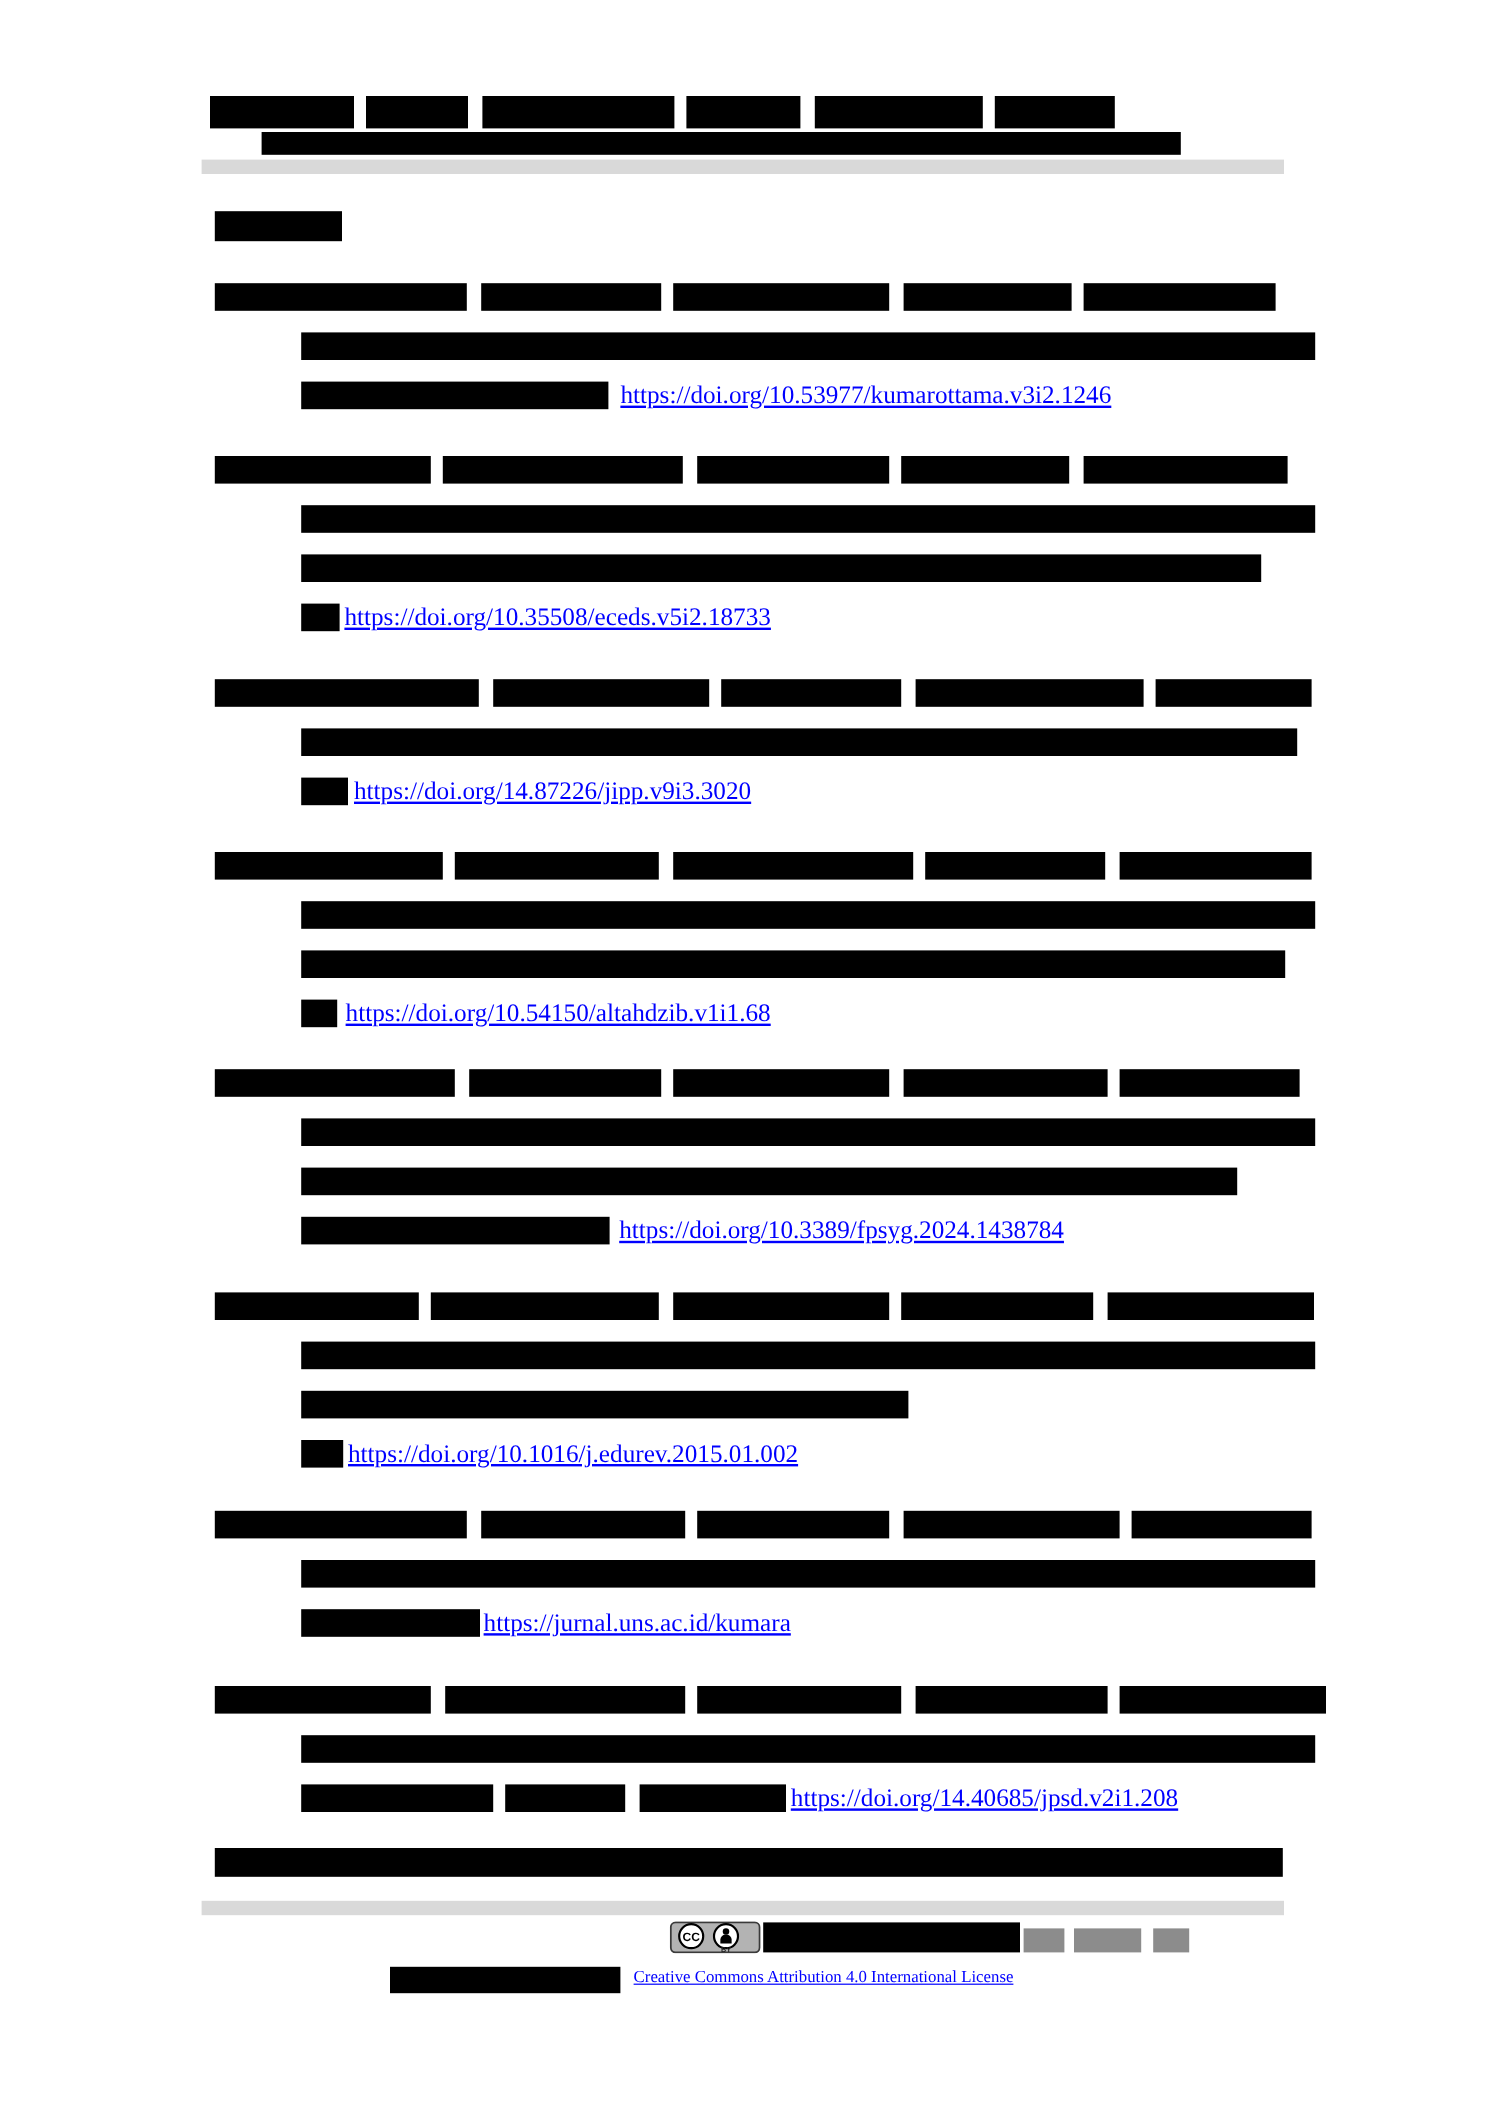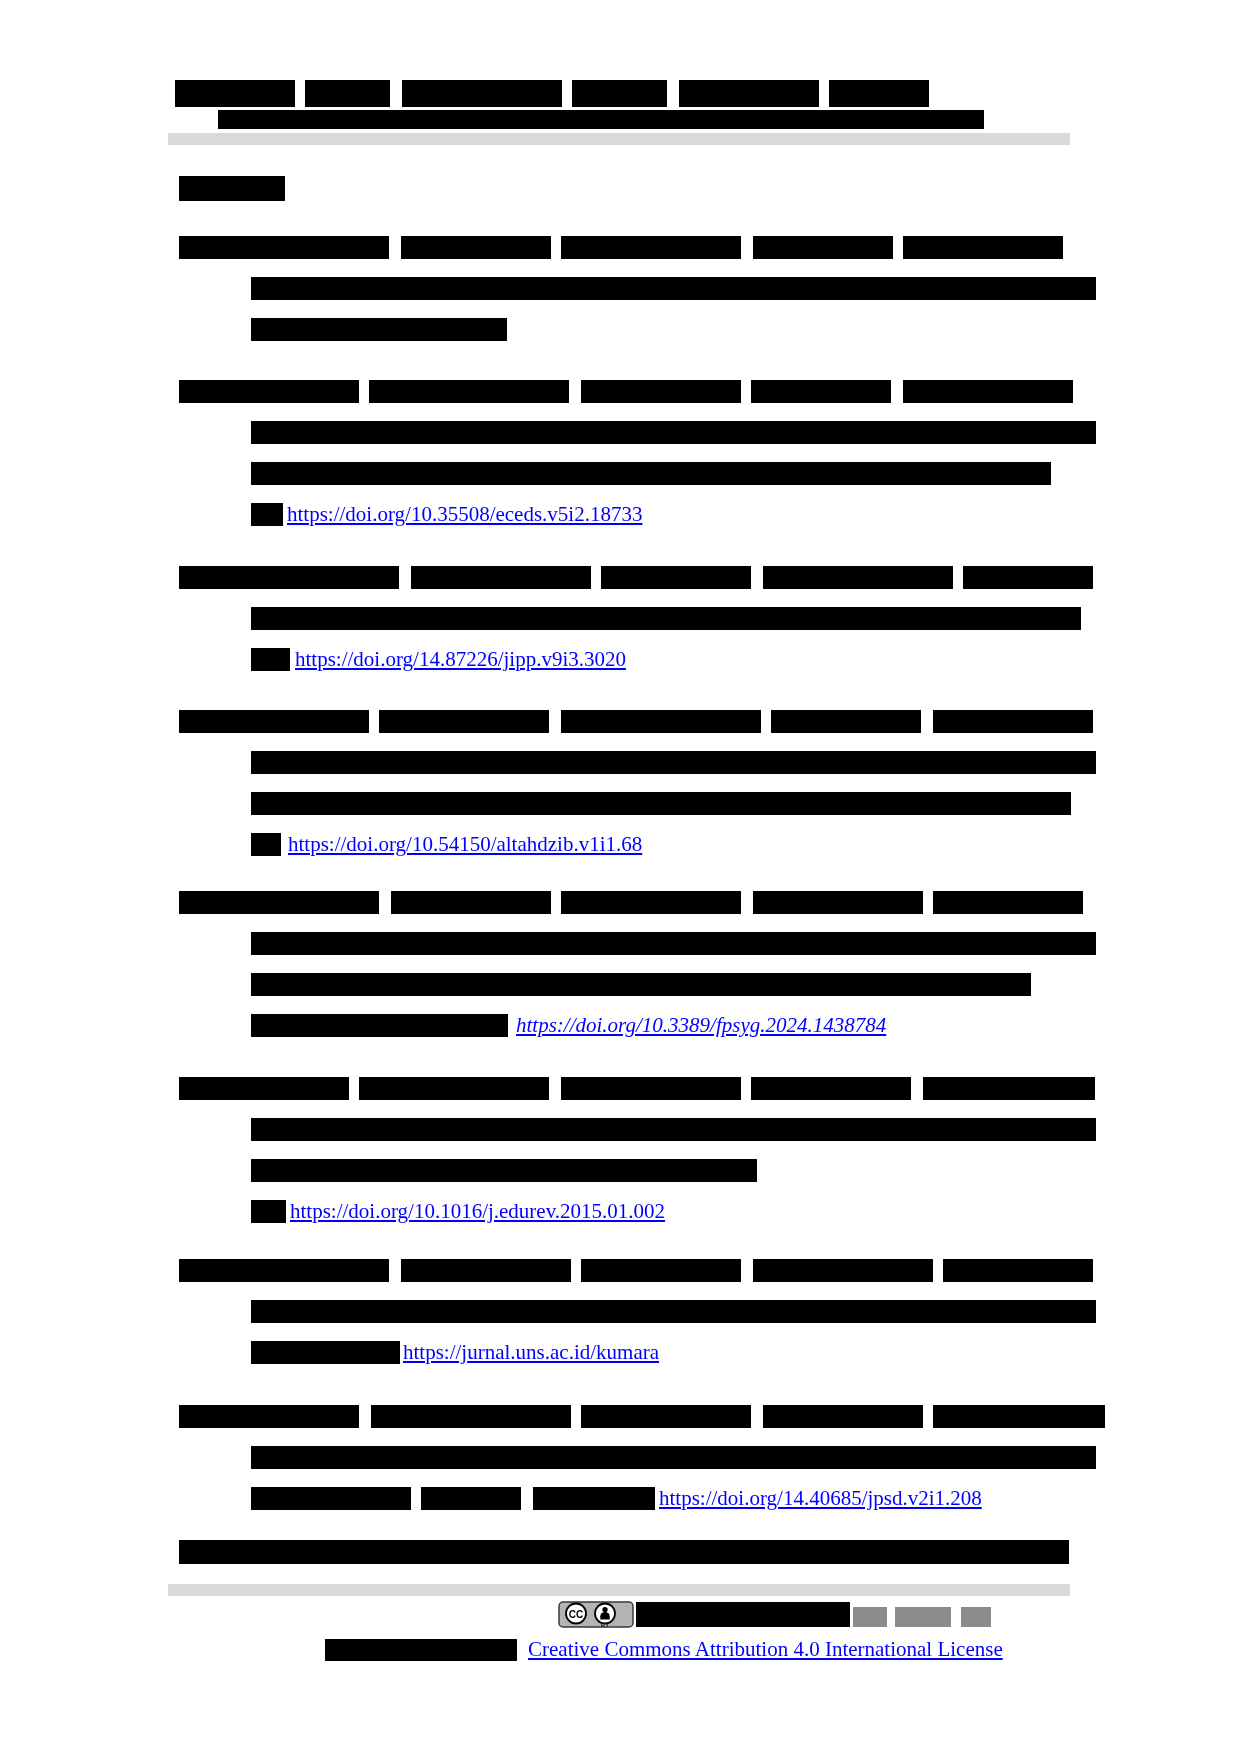--- a/index.html
+++ b/index.html
@@ -1,21 +1,21 @@
 <!DOCTYPE html>
 <html style="--link-blue: #0000ff;"><head>
 <meta charset="utf-8">
 <style>
   html,body{margin:0;padding:0;background:#ffffff;}
   .page{position:relative;width:1240px;height:1754px;background:#ffffff;overflow:hidden;
         font-family:"Liberation Serif", serif;}
   .bar{position:absolute;}
   .doi-link{position:absolute;font-family:"Liberation Serif",serif;font-size:21px;line-height:23px;
             color:var(--link-blue,#0000ff);text-decoration:underline;white-space:nowrap;cursor:pointer;}
-  .license-link{position:absolute;font-family:"Liberation Serif",serif;font-size:21px;line-height:22px;
+  .license-link{position:absolute;font-family:"Liberation Serif",serif;font-size:14px;line-height:22px;
             color:var(--link-blue,#0000ff);text-decoration:underline;white-space:nowrap;cursor:pointer;}
   .badge{position:absolute;}
 </style>
 </head>
 <body>
 
 <div class="page" id="page">
 
   <svg class="badge" id="ccBadge" width="76" height="27" viewBox="0 0 76 27" style="left: 558px; top: 1601px;">
     <rect x="1" y="1" width="74" height="25" rx="4" fill="#b3b3b3" stroke="#3a3a3a" stroke-width="1.5"></rect>
@@ -43,20 +43,21 @@
     <div class="bar" style="left: 168px; top: 133px; width: 902px; height: 12px; background: rgb(217, 217, 217);"></div>
     <div class="bar" style="left: 168px; top: 1584px; width: 902px; height: 12px; background: rgb(217, 217, 217);"></div>
     <div class="bar" style="left: 179px; top: 176px; width: 106px; height: 25px; background: rgb(0, 0, 0);"></div>
     <div class="bar" style="left: 179px; top: 236px; width: 210px; height: 23px; background: rgb(0, 0, 0);"></div>
     <div class="bar" style="left: 401px; top: 236px; width: 150px; height: 23px; background: rgb(0, 0, 0);"></div>
     <div class="bar" style="left: 561px; top: 236px; width: 180px; height: 23px; background: rgb(0, 0, 0);"></div>
     <div class="bar" style="left: 753px; top: 236px; width: 140px; height: 23px; background: rgb(0, 0, 0);"></div>
     <div class="bar" style="left: 903px; top: 236px; width: 160px; height: 23px; background: rgb(0, 0, 0);"></div>
     <div class="bar" style="left: 251px; top: 277px; width: 845px; height: 23px; background: rgb(0, 0, 0);"></div>
     <div class="bar" style="left: 251px; top: 318px; width: 256px; height: 23px; background: rgb(0, 0, 0);"></div>
+    <a class="doi-link" href="#" style="left: 517px; top: 318px;">https://doi.org/10.53977/kumarottama.v3i2.1246</a>
     <div class="bar" style="left: 179px; top: 380px; width: 180px; height: 23px; background: rgb(0, 0, 0);"></div>
     <div class="bar" style="left: 369px; top: 380px; width: 200px; height: 23px; background: rgb(0, 0, 0);"></div>
     <div class="bar" style="left: 581px; top: 380px; width: 160px; height: 23px; background: rgb(0, 0, 0);"></div>
     <div class="bar" style="left: 751px; top: 380px; width: 140px; height: 23px; background: rgb(0, 0, 0);"></div>
     <div class="bar" style="left: 903px; top: 380px; width: 170px; height: 23px; background: rgb(0, 0, 0);"></div>
     <div class="bar" style="left: 251px; top: 421px; width: 845px; height: 23px; background: rgb(0, 0, 0);"></div>
     <div class="bar" style="left: 251px; top: 462px; width: 800px; height: 23px; background: rgb(0, 0, 0);"></div>
     <div class="bar" style="left: 251px; top: 503px; width: 32px; height: 23px; background: rgb(0, 0, 0);"></div>
     <a class="doi-link" href="#" style="left: 287px; top: 503px; font-family: Liberation Serif, serif;">https://doi.org/10.35508/eceds.v5i2.18733</a>
     <div class="bar" style="left: 179px; top: 566px; width: 220px; height: 23px; background: rgb(0, 0, 0);"></div>
@@ -77,21 +78,21 @@
     <div class="bar" style="left: 251px; top: 833px; width: 30px; height: 23px; background: rgb(0, 0, 0);"></div>
     <a class="doi-link" href="#" style="left: 288px; top: 833px;">https://doi.org/10.54150/altahdzib.v1i1.68</a>
     <div class="bar" style="left: 179px; top: 891px; width: 200px; height: 23px; background: rgb(0, 0, 0);"></div>
     <div class="bar" style="left: 391px; top: 891px; width: 160px; height: 23px; background: rgb(0, 0, 0);"></div>
     <div class="bar" style="left: 561px; top: 891px; width: 180px; height: 23px; background: rgb(0, 0, 0);"></div>
     <div class="bar" style="left: 753px; top: 891px; width: 170px; height: 23px; background: rgb(0, 0, 0);"></div>
     <div class="bar" style="left: 933px; top: 891px; width: 150px; height: 23px; background: rgb(0, 0, 0);"></div>
     <div class="bar" style="left: 251px; top: 932px; width: 845px; height: 23px; background: rgb(0, 0, 0);"></div>
     <div class="bar" style="left: 251px; top: 973px; width: 780px; height: 23px; background: rgb(0, 0, 0);"></div>
     <div class="bar" style="left: 251px; top: 1014px; width: 257px; height: 23px; background: rgb(0, 0, 0);"></div>
-    <a class="doi-link" href="#" style="left: 516px; top: 1014px; font-style: italic;">https://doi.org/10.3389/fpsyg.2024.1438784</a>
+    <a class="doi-link" href="#" style="left: 516px; top: 1014px;">https://doi.org/10.3389/fpsyg.2024.1438784</a>
     <div class="bar" style="left: 179px; top: 1077px; width: 170px; height: 23px; background: rgb(0, 0, 0);"></div>
     <div class="bar" style="left: 359px; top: 1077px; width: 190px; height: 23px; background: rgb(0, 0, 0);"></div>
     <div class="bar" style="left: 561px; top: 1077px; width: 180px; height: 23px; background: rgb(0, 0, 0);"></div>
     <div class="bar" style="left: 751px; top: 1077px; width: 160px; height: 23px; background: rgb(0, 0, 0);"></div>
     <div class="bar" style="left: 923px; top: 1077px; width: 172px; height: 23px; background: rgb(0, 0, 0);"></div>
     <div class="bar" style="left: 251px; top: 1118px; width: 845px; height: 23px; background: rgb(0, 0, 0);"></div>
     <div class="bar" style="left: 251px; top: 1159px; width: 506px; height: 23px; background: rgb(0, 0, 0);"></div>
     <div class="bar" style="left: 251px; top: 1200px; width: 35px; height: 23px; background: rgb(0, 0, 0);"></div>
     <a class="doi-link" href="#" style="left: 290px; top: 1200px; text-decoration: underline;">https://doi.org/10.1016/j.edurev.2015.01.002</a>
     <div class="bar" style="left: 179px; top: 1259px; width: 210px; height: 23px; background: rgb(0, 0, 0);"></div>

